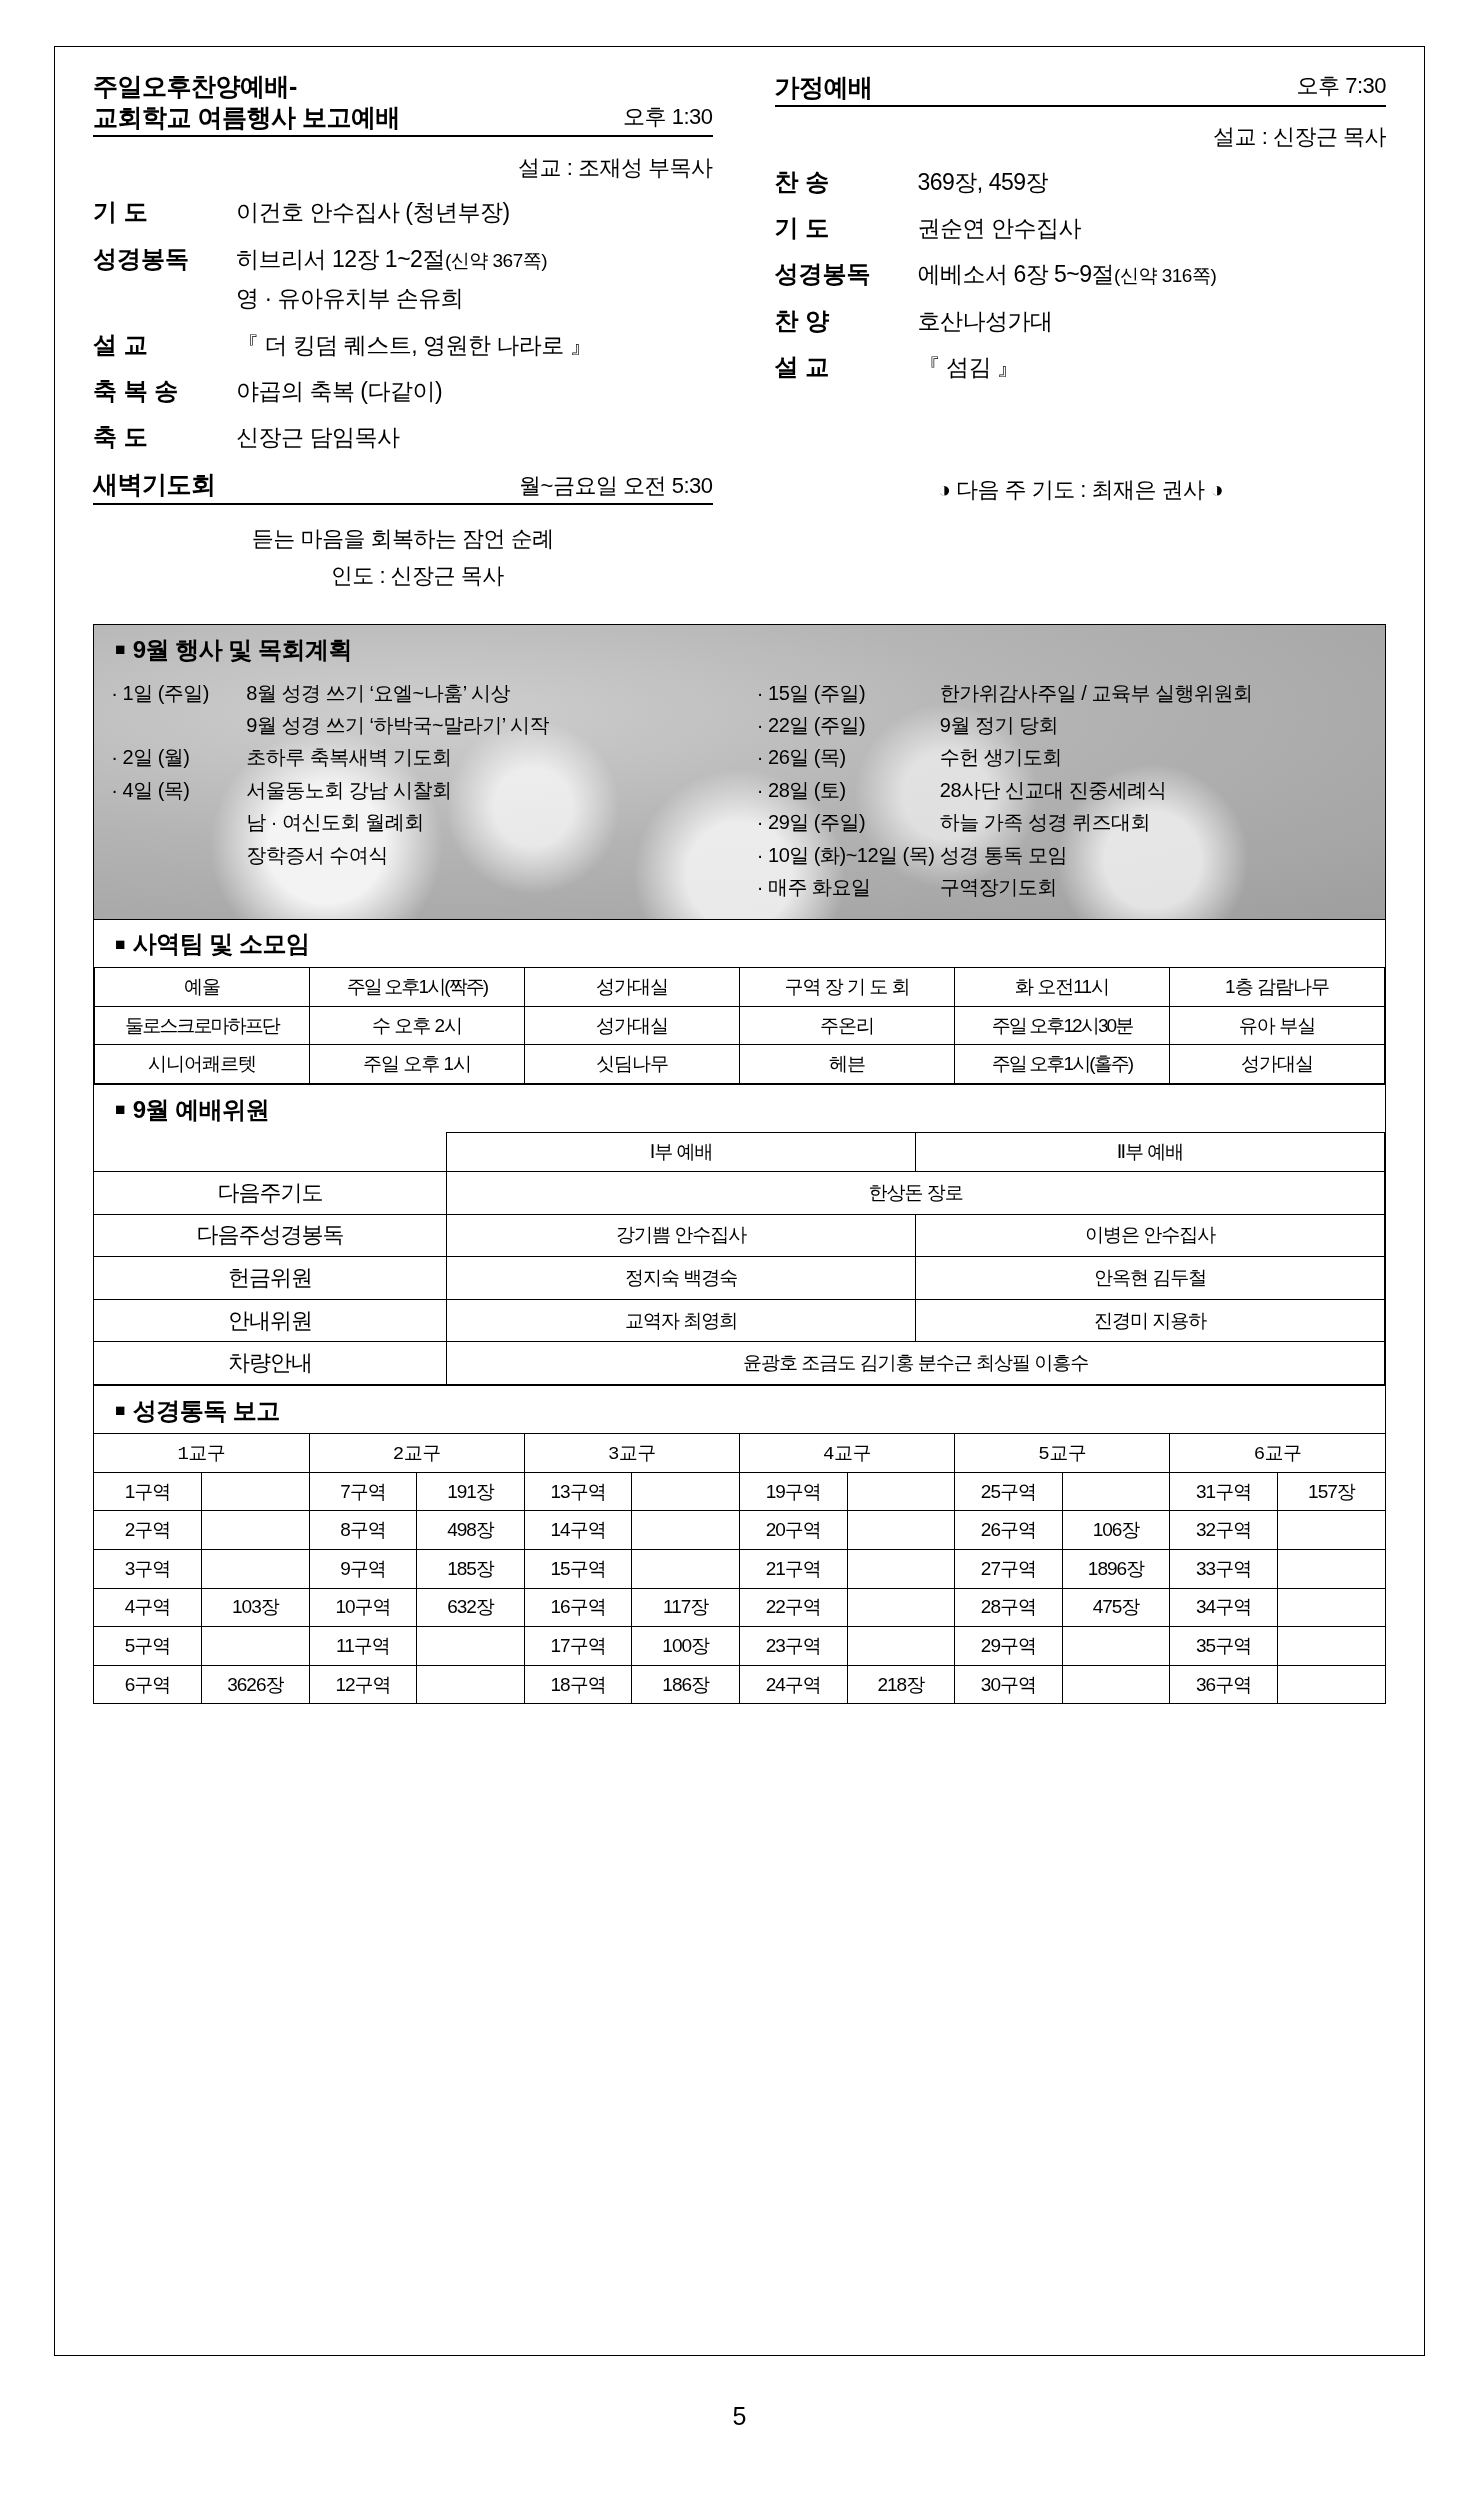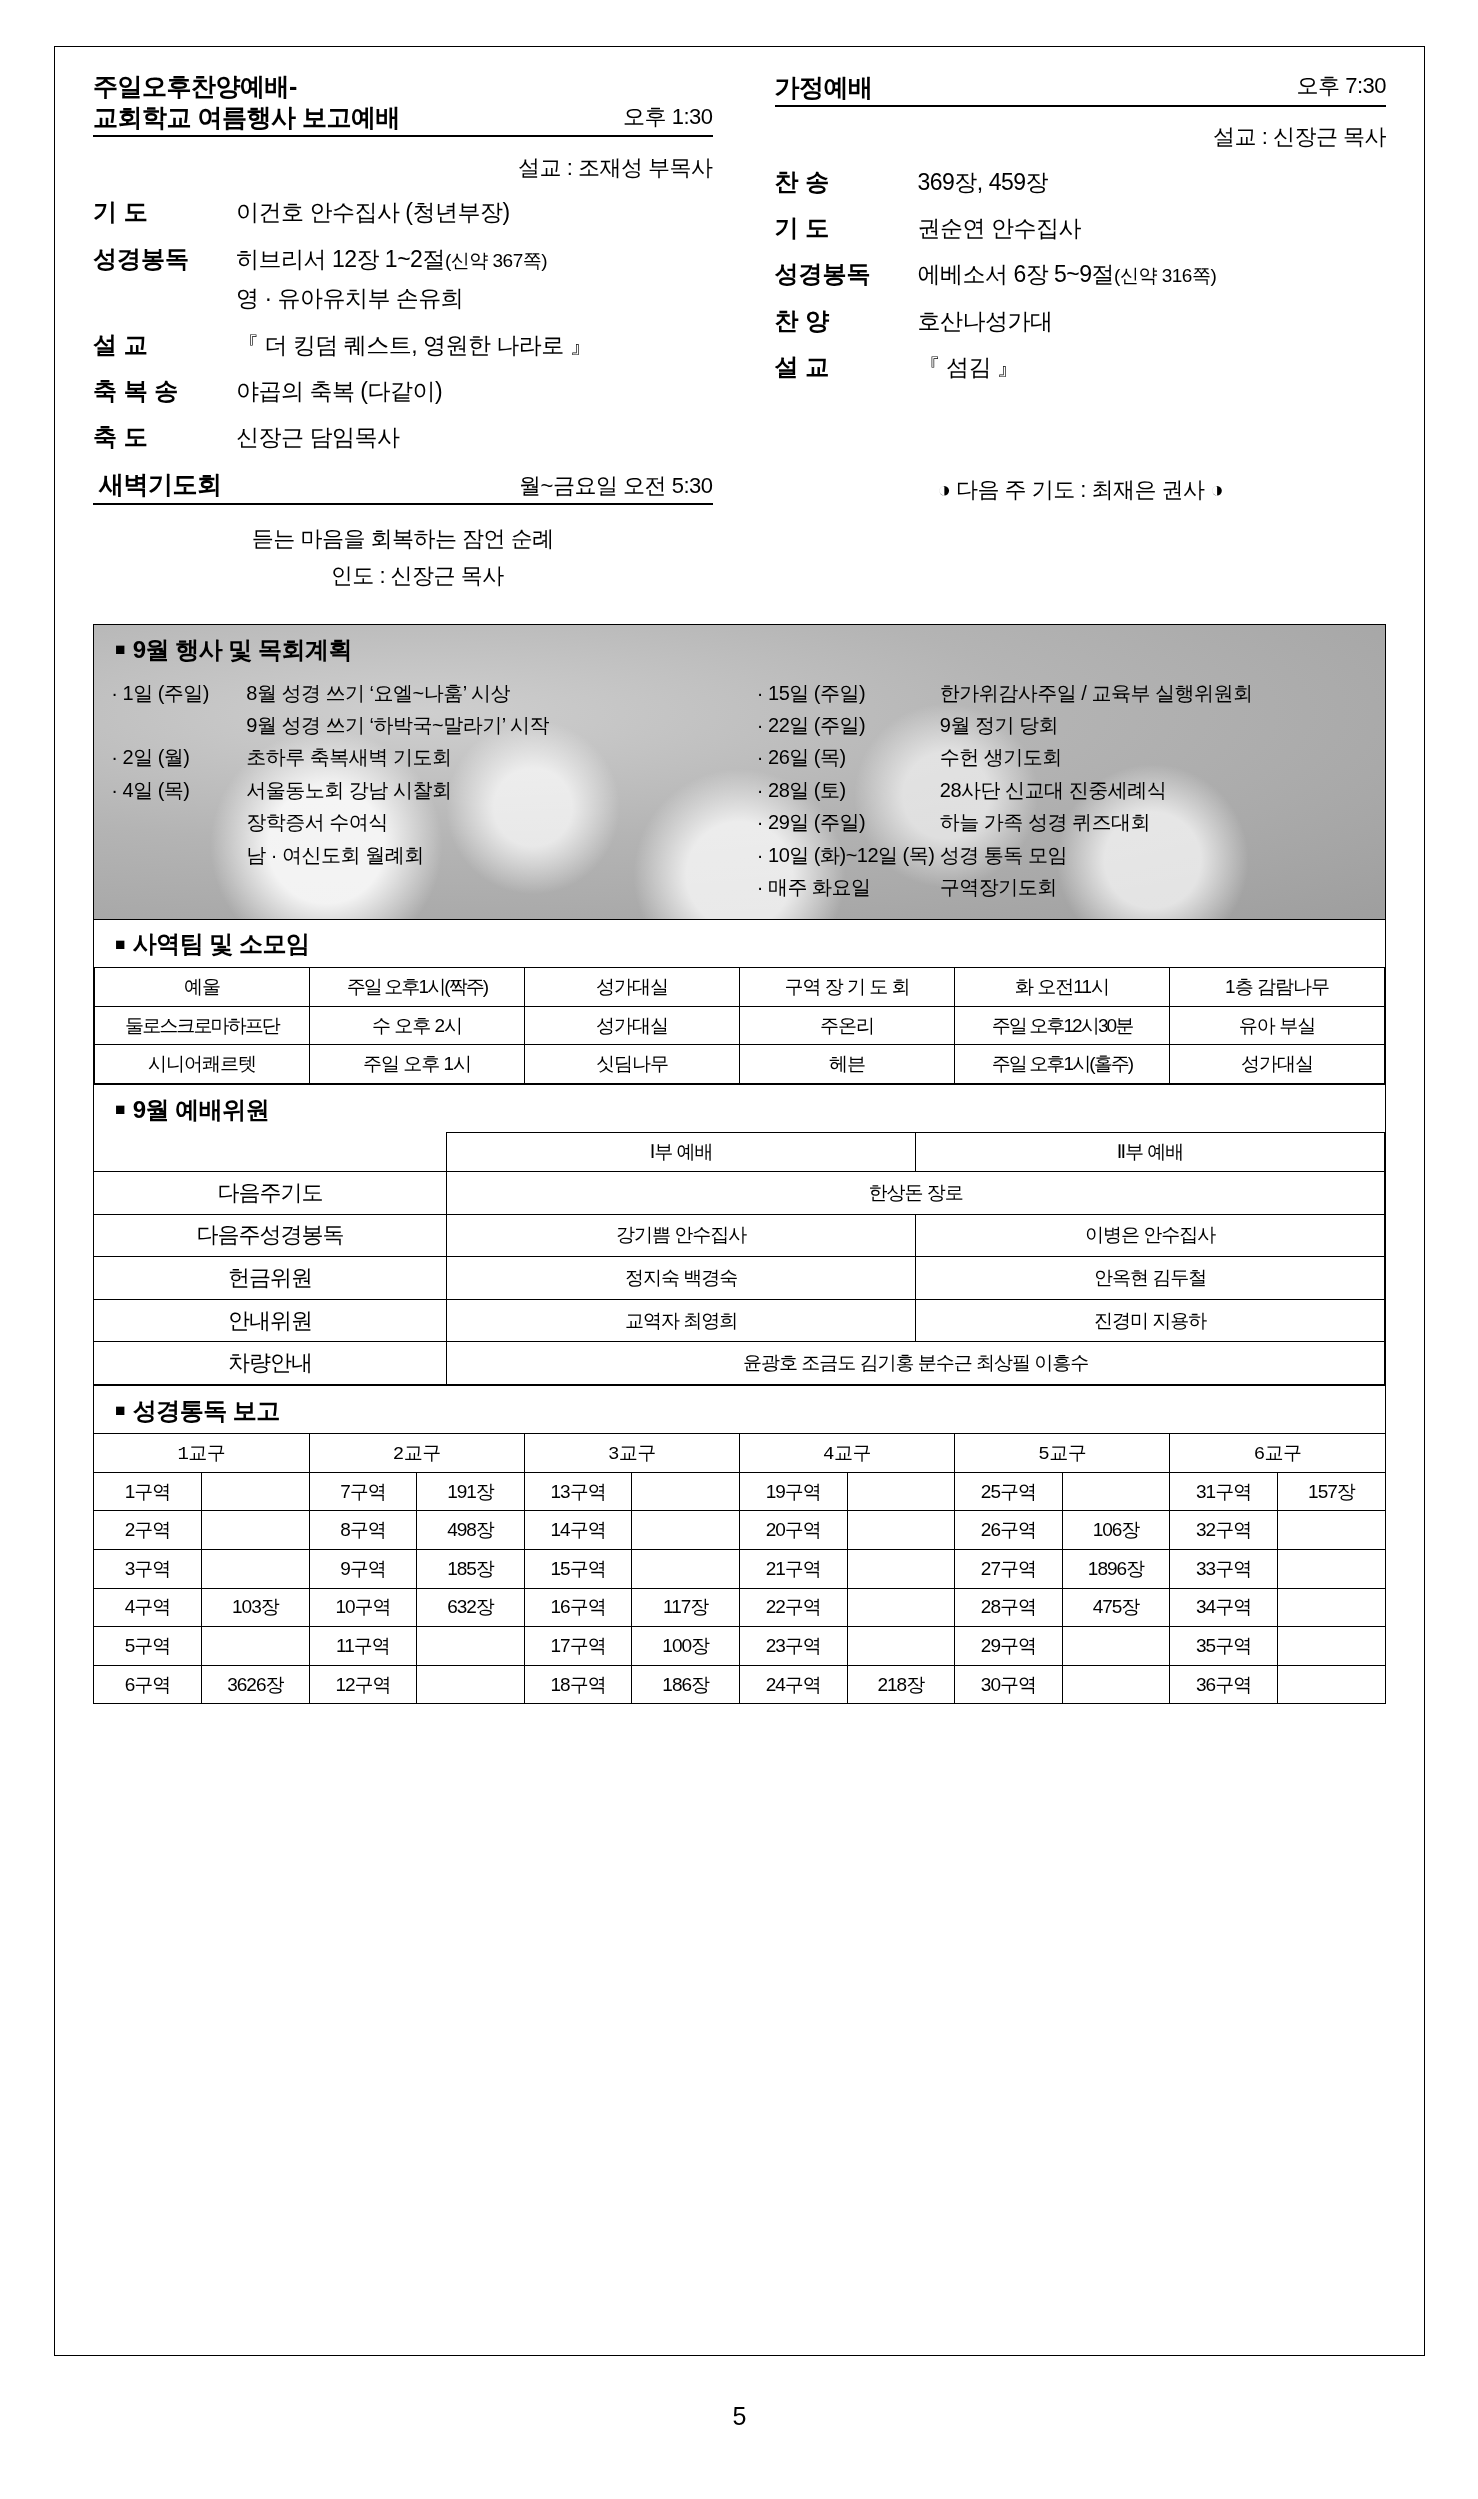--- a/index.html
+++ b/index.html
@@ -110,21 +110,20 @@
     display: flex;
     align-items: flex-end;
     justify-content: space-between;
     border-bottom: 2.9px double #000;
     padding-bottom: 1.9px;
   }
   .dawn-title {
     font-size: 25px;
     font-weight: bold;
     letter-spacing: -0.5px;
-    margin-left: 6px;
   }
   .dawn-time {
     font-size: 22px;
     letter-spacing: -0.5px;
   }
   .dawn-line {
     text-align: center;
     font-size: 22px;
     margin-top: 19px;
     letter-spacing: -0.5px;
@@ -348,25 +347,25 @@
             <div class="sched-item">
               <div class="sched-date">· 2일 (월)</div>
               <div class="sched-desc">초하루 축복새벽 기도회</div>
             </div>
             <div class="sched-item">
               <div class="sched-date">· 4일 (목)</div>
               <div class="sched-desc">서울동노회 강남 시찰회</div>
             </div>
             <div class="sched-item">
               <div class="sched-date"></div>
+              <div class="sched-desc">남 · 여신도회 월례회</div>
+            </div>
+            <div class="sched-item">
+              <div class="sched-date"></div>
               <div class="sched-desc">장학증서 수여식</div>
-            </div>
-            <div class="sched-item">
-              <div class="sched-date"></div>
-              <div class="sched-desc">남 · 여신도회 월례회</div>
             </div>
             <div class="sched-item">
               <div class="sched-date"></div>
             </div>
           </div>
           <div class="sched-col right">
             <div class="sched-item">
               <div class="sched-date wide">· 15일 (주일)</div>
               <div class="sched-desc">한가위감사주일 / 교육부 실행위원회</div>
             </div>

